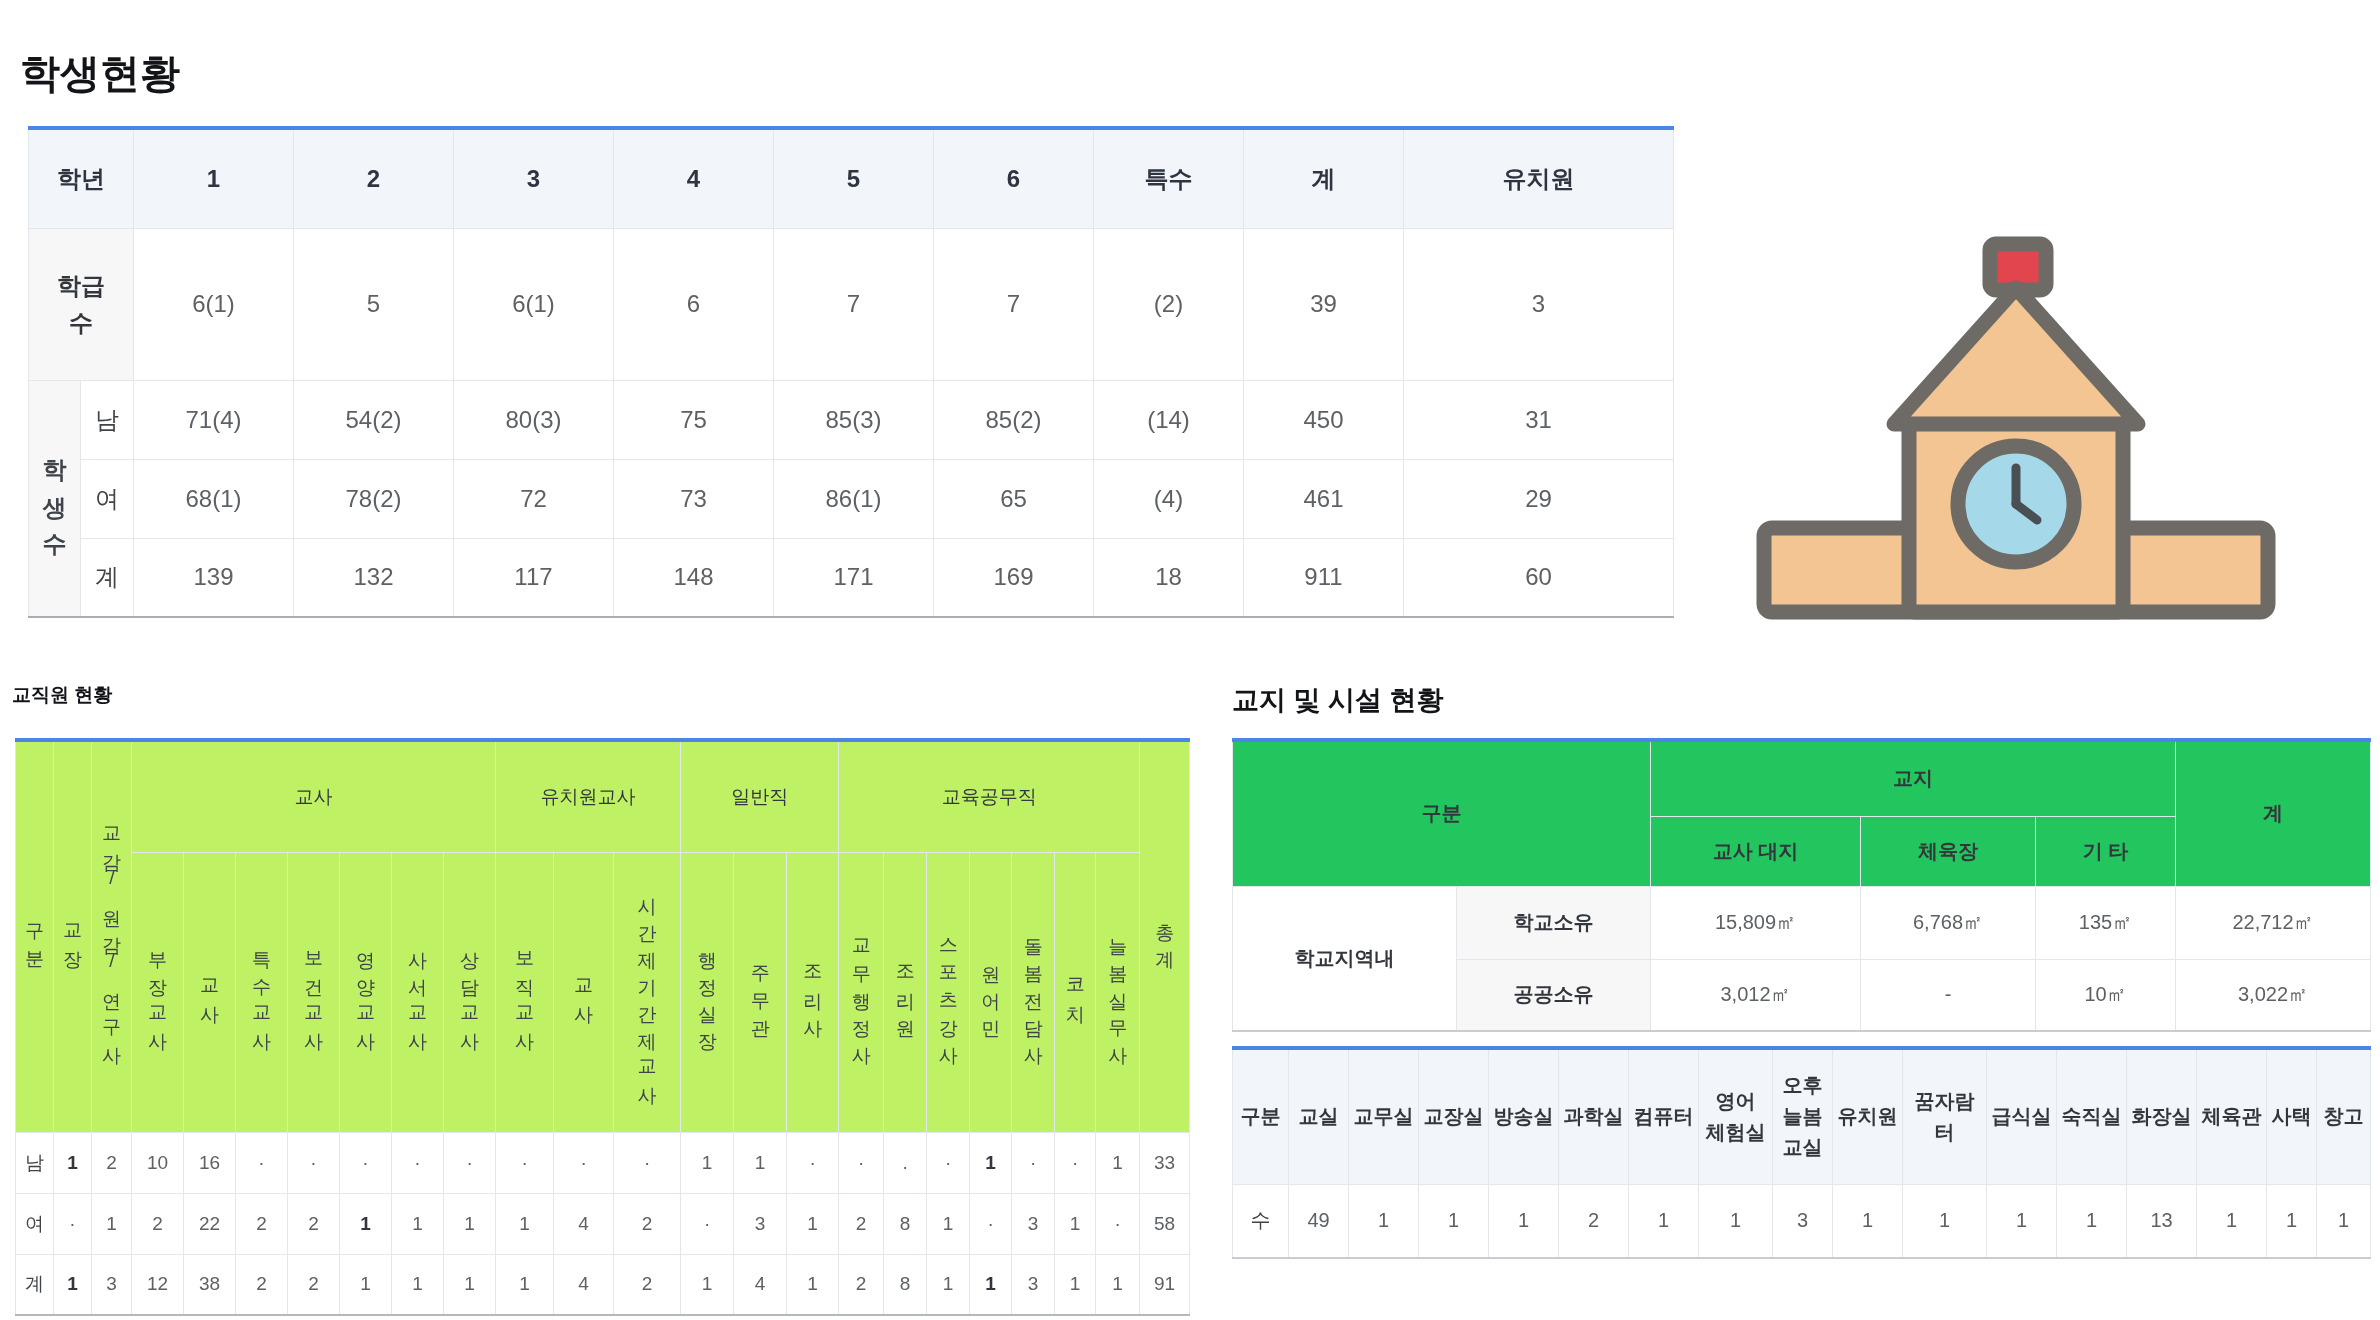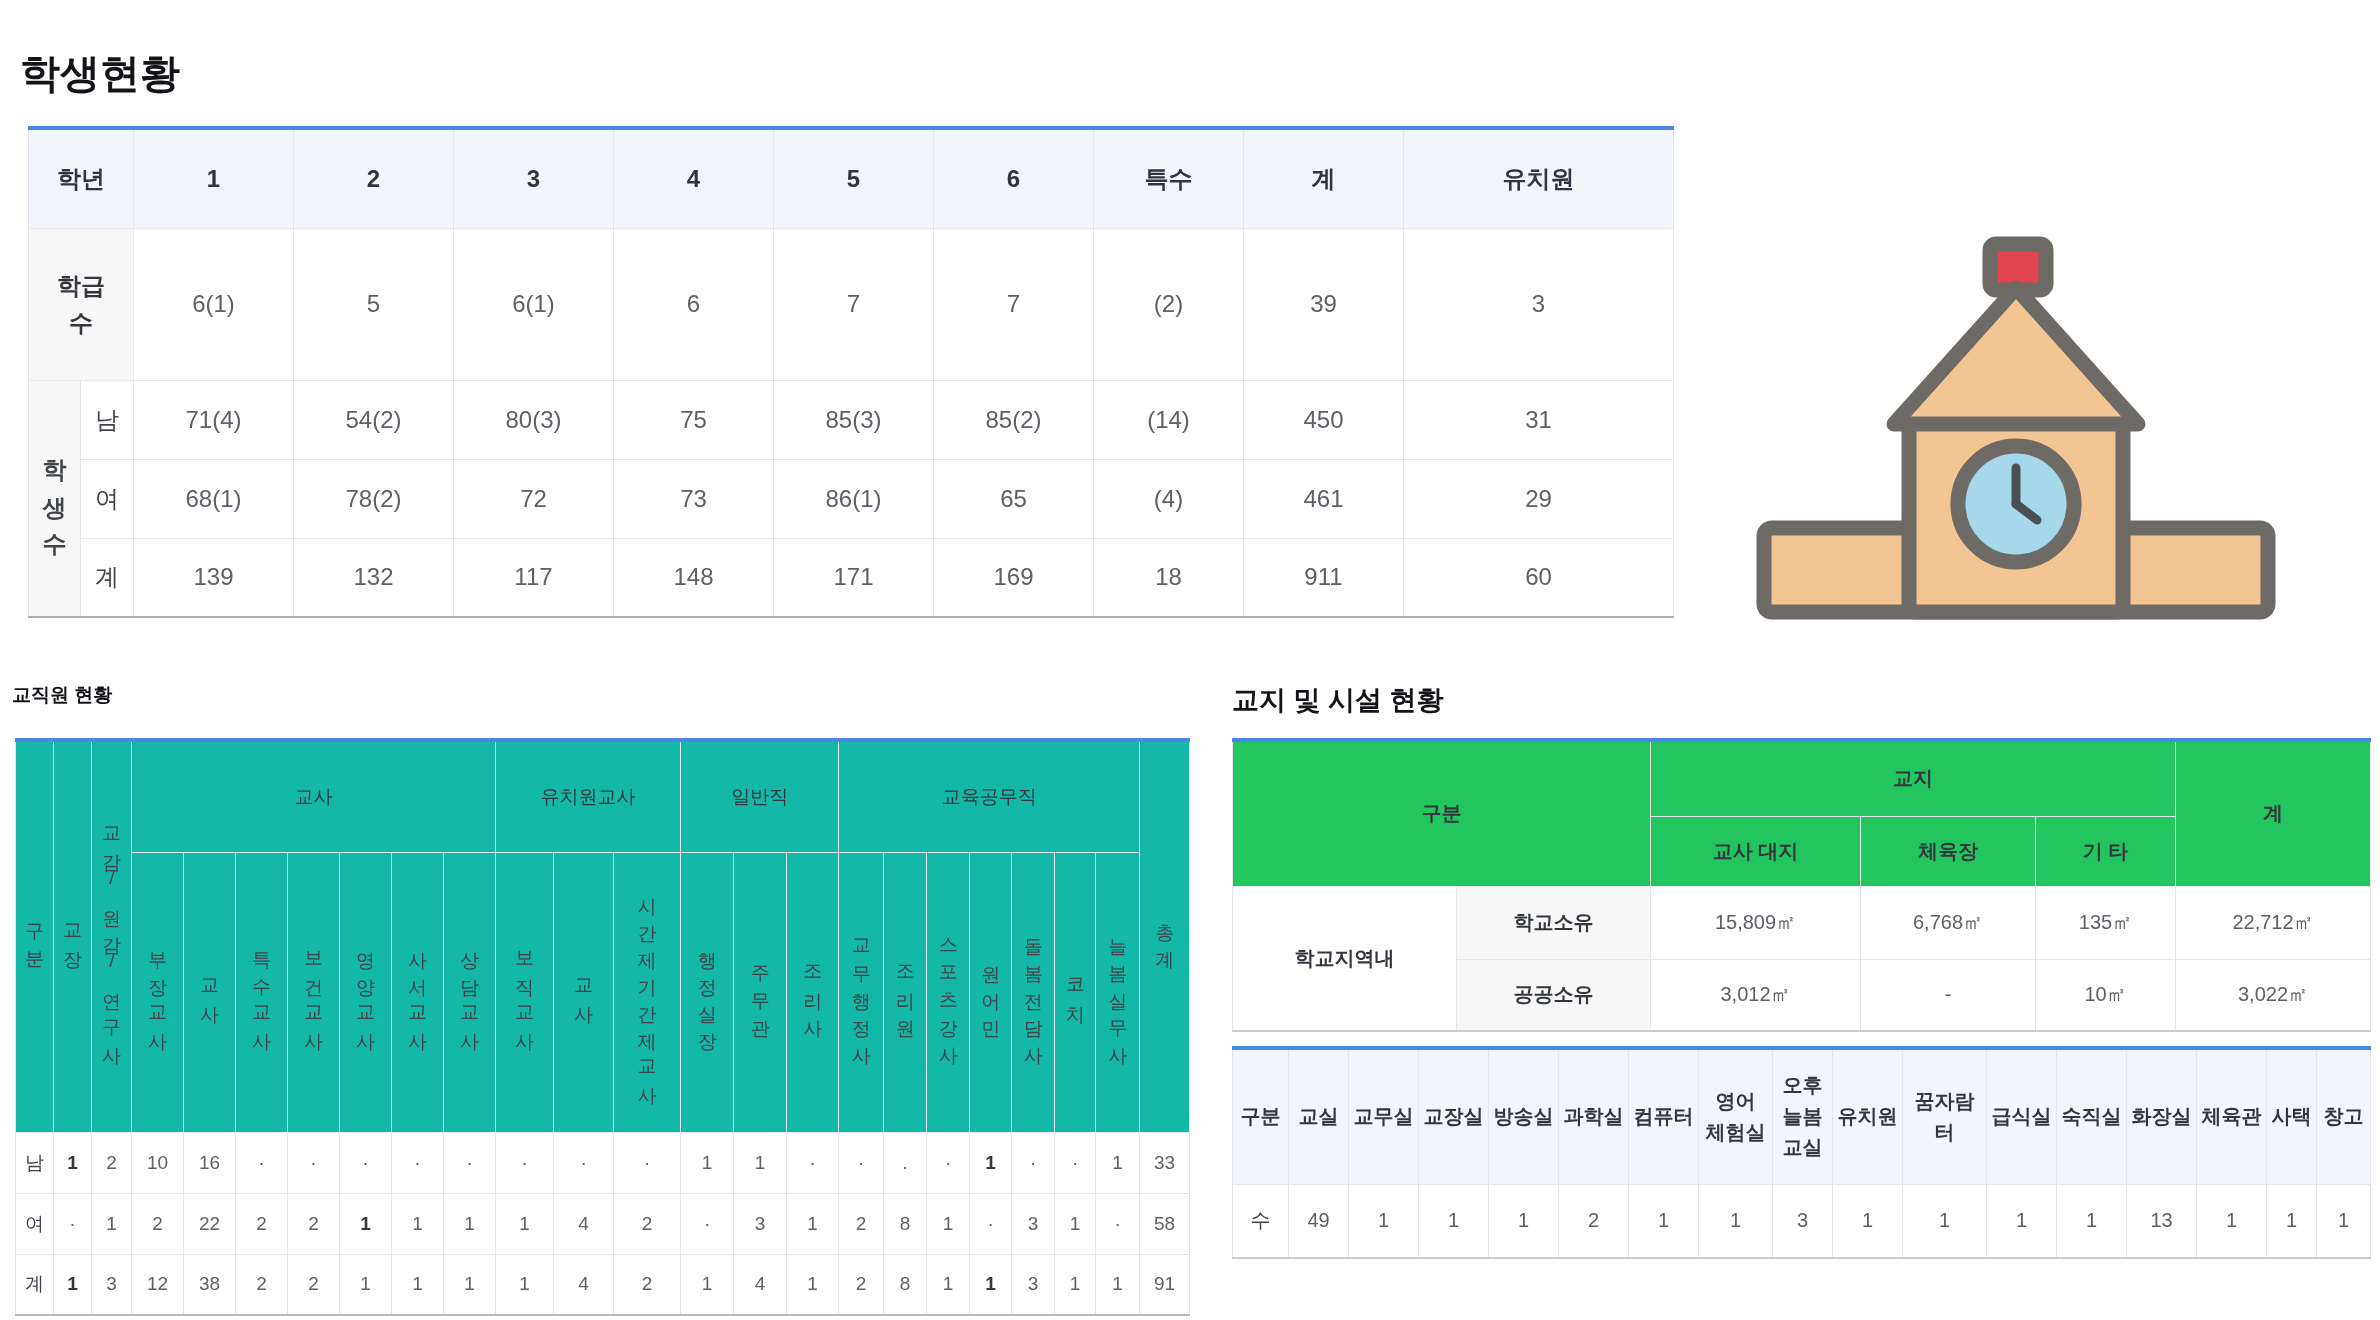--- a/index.html
+++ b/index.html
@@ -22,21 +22,21 @@
   .vt{writing-mode:vertical-lr;text-orientation:upright;letter-spacing:8px;
       text-align:center;vertical-align:middle;color:#3f434a;}
 
   
   #student-table{left:20px;top:126px;width:1645px;font-size:24px;border-bottom:2px solid #aaaeb4;margin-left:8px;}
   #student-table tr.hrow td{background:#f2f6fb;font-weight:bold;color:#2e3540;}
   #student-table .vt{letter-spacing:14px;font-weight:bold;}
 
   
   #staff-table{left:15px;top:738px;width:1174px;font-size:19px;border-bottom:2px solid #b5b8bd;}
-  #staff-table tr.h td{background:#14b8a6;}
+  #staff-table tr.h td{background:#bef264;}
   #staff-table td{padding:1px;}
   .grp{color:#33373d;}
 
   
   #land-table{left:1232px;top:738px;width:1138px;font-size:20px;border-bottom:2px solid #c9ccd1;}
   #land-table tr.h td{background:#22c55e;}
   #rooms-table{left:1232px;top:1046px;width:1138px;font-size:20px;border-bottom:2px solid #c9ccd1;}
   #rooms-table tr.h td{background:#f2f6fb;}
 
   #school-svg{position:absolute;left:1746px;top:232px;}

